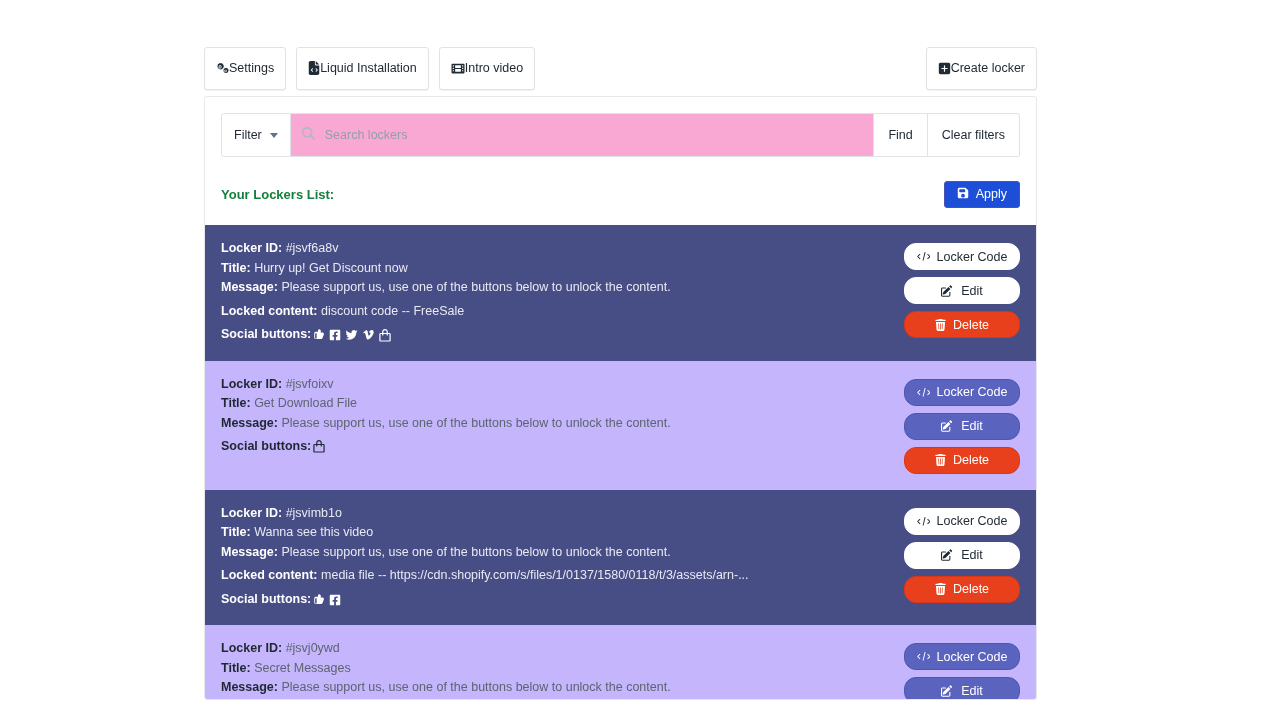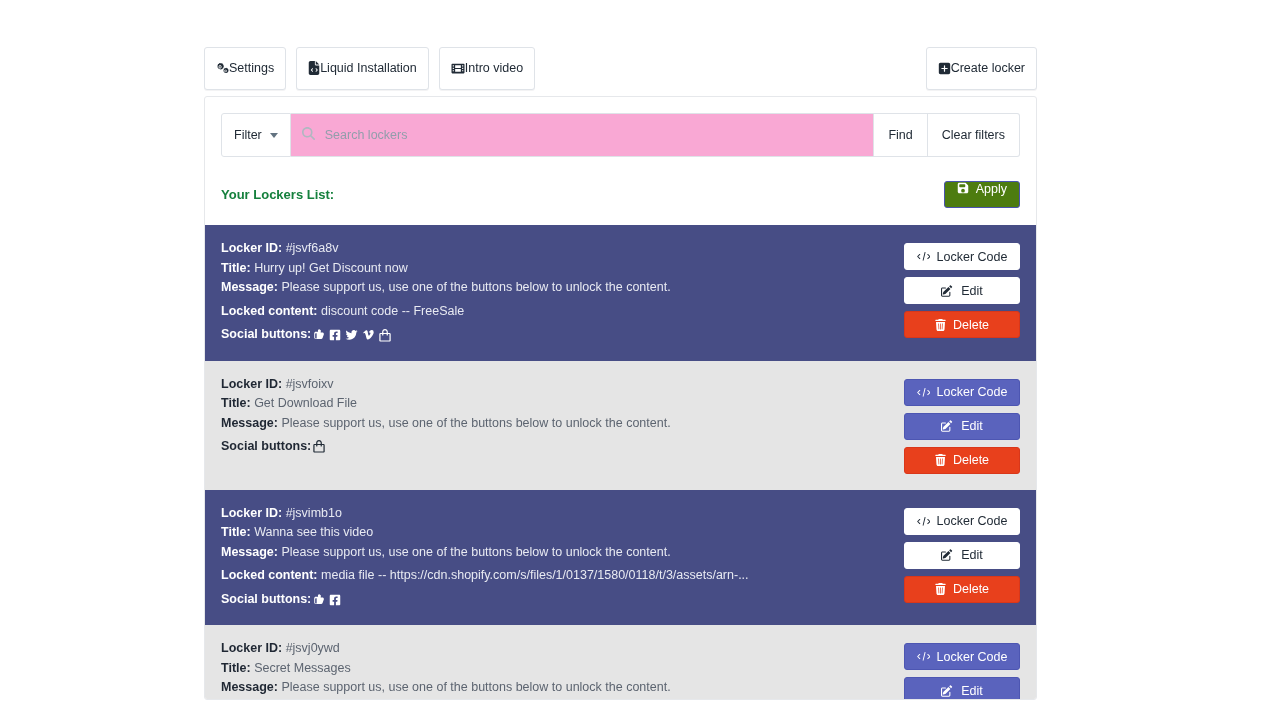--- a/index.html
+++ b/index.html
@@ -125,41 +125,42 @@
     margin: 20px 16px 0 16px;
   }
   .listhdr .lbl {
     font-size: 13px;
     font-weight: bold;
     color: #15803d;
   }
   .applybtn {
     margin-left: auto;
     display: inline-flex;
+    align-items: center;
     gap: 7px;
     height: 27px;
     padding: 0 12px;
-    background: #4d7c0f;
+    background: #1d4ed8;
     border: 1px solid #4a53ad;
     border-radius: 3px;
     color: #ffffff;
     font-size: 12.5px;
     cursor: pointer;
   }
 
   
   .lockers { margin-top: 14px; }
   .locker {
     position: relative;
     display: flex;
     padding: 14px 16px 16px 16px;
     min-height: 125px;
   }
   .locker.selected { background: #474d85; }
-  .locker.plain    { background: #e5e5e5; }
+  .locker.plain    { background: #c4b5fd; }
 
   .linfo { flex: 1; min-width: 0; }
   .lrow {
     font-size: 12.5px;
     line-height: 18.5px;
     margin-bottom: 1px;
     white-space: nowrap;
     overflow: hidden;
     text-overflow: ellipsis;
   }
@@ -189,21 +190,21 @@
     gap: 7px;
     margin-left: 16px;
     margin-top: 4px;
   }
   .abtn {
     display: inline-flex;
     align-items: center;
     justify-content: center;
     gap: 7px;
     height: 27px;
-    border-radius: 3px;
+    border-radius: 12px;
     font-size: 12.5px;
     cursor: pointer;
     border: 1px solid transparent;
     white-space: nowrap;
   }
   .abtn svg { display: block; }
   
   .locker.selected .abtn.light {
     background: #ffffff; border-color: #ffffff; color: #212b36;
   }

